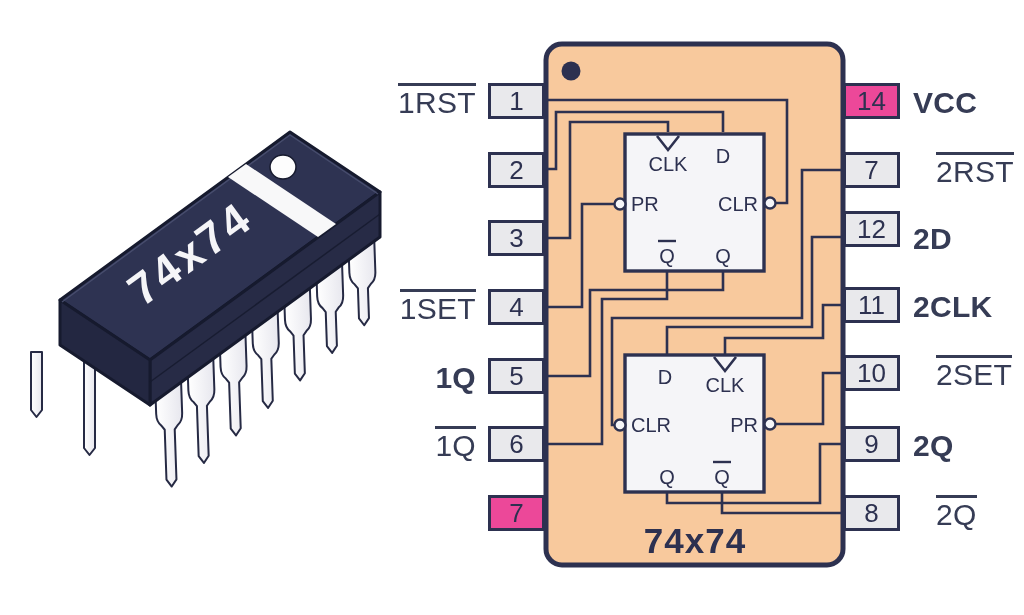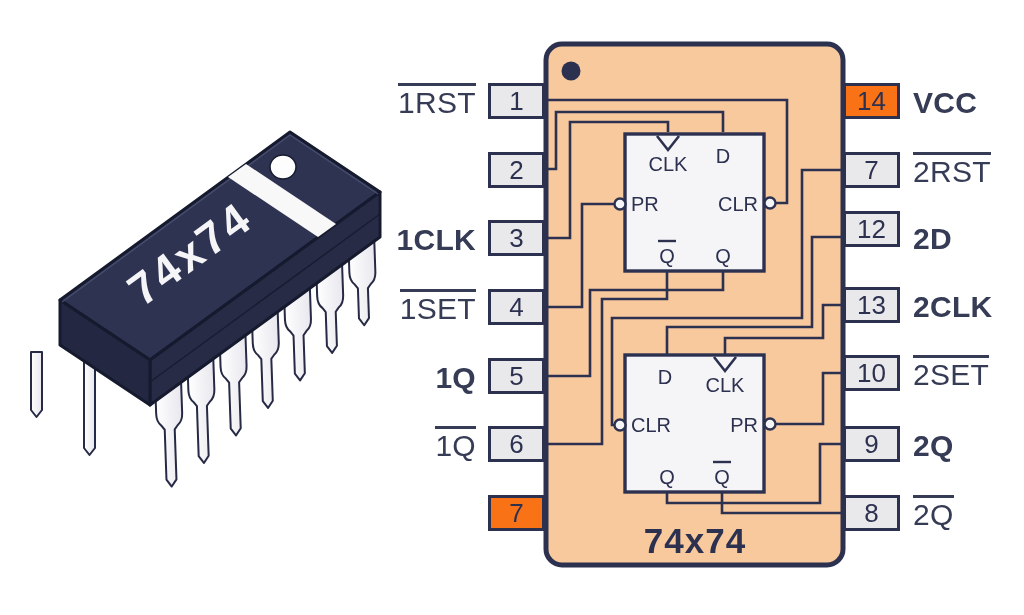--- a/index.html
+++ b/index.html
@@ -11,30 +11,30 @@
 
   
   .pinbox {
     position:absolute; width:57px; height:36px; box-sizing:border-box;
     background:#e9e9ec; border:3px solid #2d3150;
     display:flex; align-items:center; justify-content:center;
     font-size:26px; color:#2d3150;
   }
   .pinbox.left  { left:488px; }
   .pinbox.right { left:843px; }
-  .pinbox.power { background:#f97316; }
+  .pinbox.power { background:#ec4899; }
 
   
   .plabel {
     position:absolute; height:36px; display:flex; align-items:center;
     font-size:30px; color:#363c55; letter-spacing:0.3px;
   }
   .plabel.left  { left:362px; width:114px; justify-content:flex-end; }
   .plabel.right { left:913px; width:120px; justify-content:flex-start; }
-  .ov { display:inline-block; border-top:3px solid #363c55; padding-top:1px; line-height:1.05; }
+  .ov { display:inline-block; border-top:3px solid #363c55; padding-top:1px; line-height:1.05;margin-left:23px; }
   .nv { display:inline-block; padding-top:4px; line-height:1.05;font-weight:bold; }
 
   .fftext { font-size:20px; fill:#2d3150; }
   .bigtitle { font-size:35px; font-weight:bold; fill:#2d3150; letter-spacing:1px; }
   .chiplabel { font-size:45px; font-weight:bold; fill:#f5f5f8; letter-spacing:3px; }
 </style>
 </head>
 <body>
 
 <div class="canvas">
@@ -147,37 +147,34 @@
   <div class="pinbox left" style="top:152px">2</div>
   <div class="pinbox left" style="top:220px">3</div>
   <div class="pinbox left" style="top:289px">4</div>
   <div class="pinbox left" style="top:358px">5</div>
   <div class="pinbox left" style="top:426px">6</div>
   <div class="pinbox left power" style="top:495px">7</div>
 
   <div class="plabel left" style="top:83px">
       <span class="ov">1RST</span>
     </div>
-  <div class="plabel left" style="top:220px">
-      <span class="nv">1CLK</span>
-    </div>
   <div class="plabel left" style="top:289px">
       <span class="ov">1SET</span>
     </div>
   <div class="plabel left" style="top:358px">
       <span class="nv">1Q</span>
     </div>
   <div class="plabel left" style="top:426px">
       <span class="ov">1Q</span>
     </div>
 
   <div class="pinbox right power" style="top:83px">14</div>
   <div class="pinbox right" style="top:152px">7</div>
   <div class="pinbox right" style="top:211px">12</div>
-  <div class="pinbox right" style="top:287px">13</div>
+  <div class="pinbox right" style="top:287px">11</div>
   <div class="pinbox right" style="top:355px">10</div>
   <div class="pinbox right" style="top:426px">9</div>
   <div class="pinbox right" style="top:495px">8</div>
 
   <div class="plabel right" style="top:83px">
       <span class="nv">VCC</span>
     </div>
   <div class="plabel right" style="top:152px">
       <span class="ov">2RST</span>
     </div>

